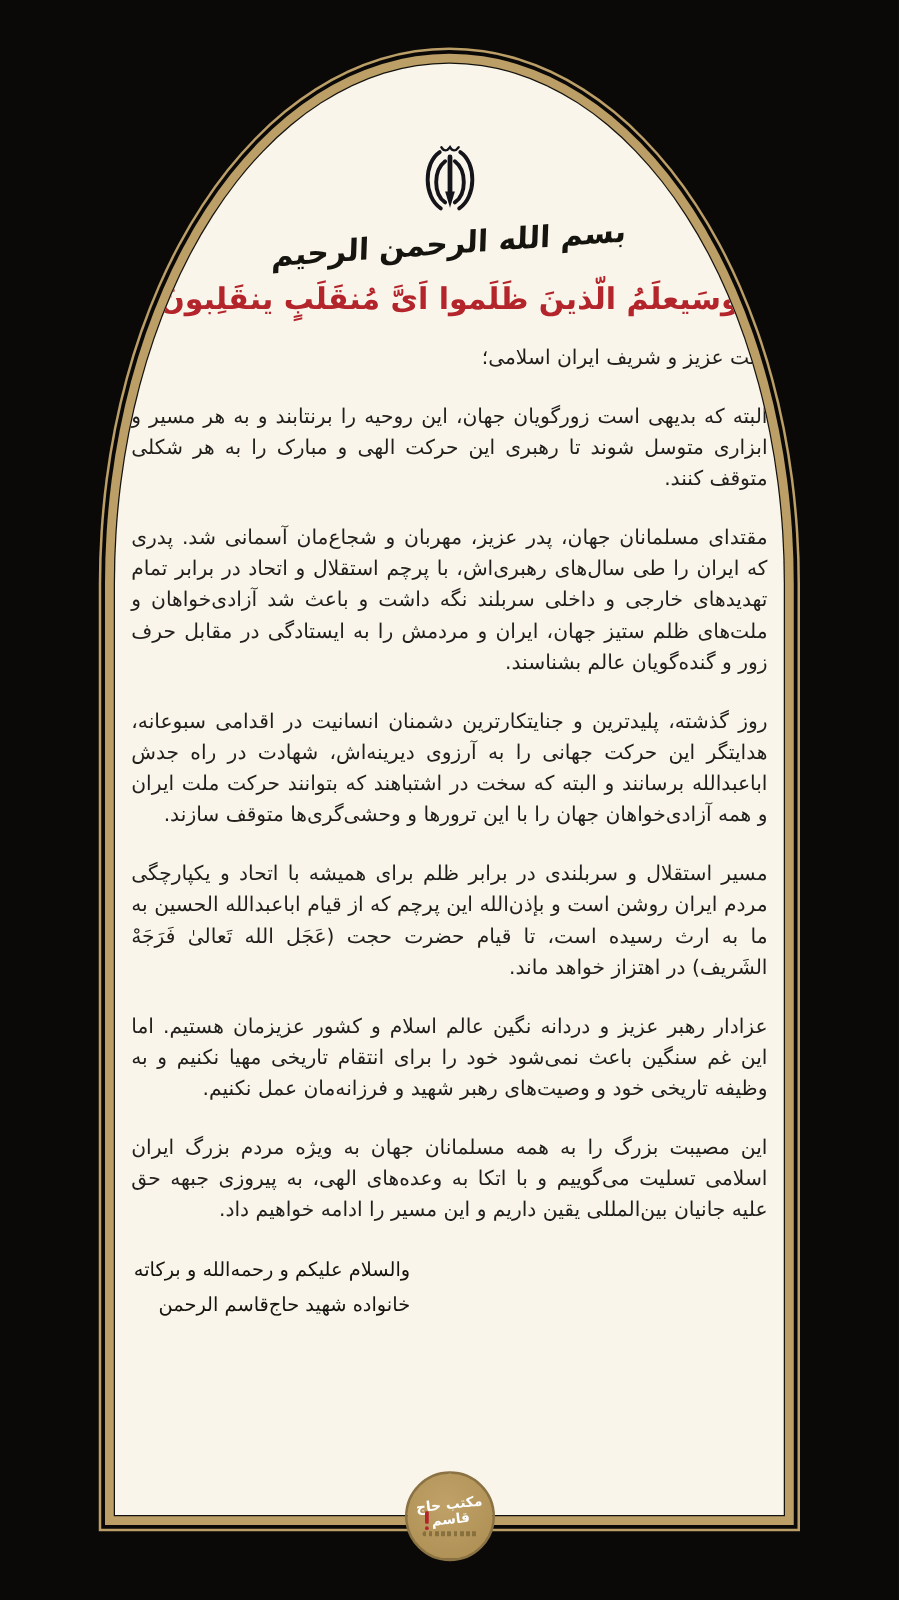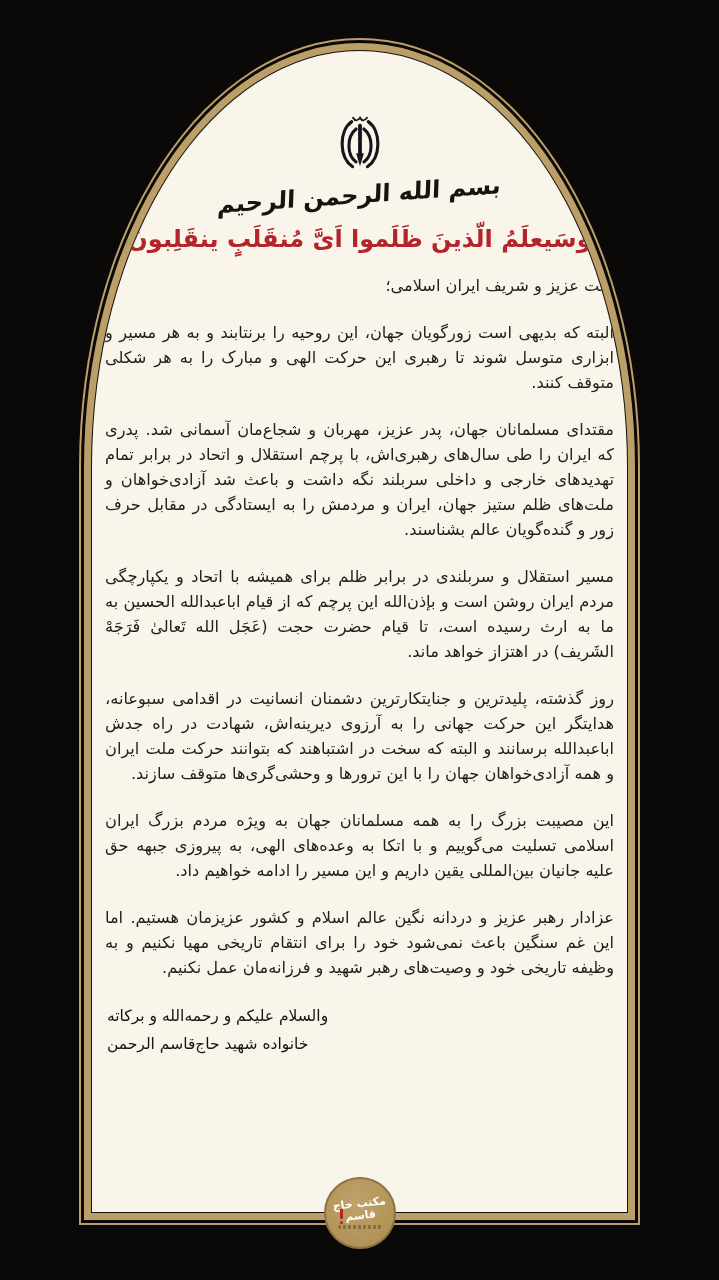--- a/index.html
+++ b/index.html
@@ -84,21 +84,21 @@
     text-align: justify;
     text-justify: inter-word;
   }
   .letter p { margin: 0 0 22px 0; }
   .salutation { margin: 0; }
   .closing-block {
     margin: 4px 0 0 0;
     width: fit-content;
     margin-left: 2px;
     margin-right: auto;
-    text-align: left;
+    text-align: right;
     font-size: 15.5px;
     line-height: 28px;
     color: #15140f;
   }
   
   .seal {
     position: absolute;
     left: 50%;
     top: 1177px;
     transform: translateX(-50%);
@@ -174,24 +174,24 @@
             </svg>
 
             <div class="bismillah">بسم الله الرحمن الرحیم</div>
 
             <div class="verse">وسَیعلَمُ الّذینَ ظَلَموا اَیَّ مُنقَلَبٍ ینقَلِبونَ</div>
 
             <div class="letter">
               <p class="salutation">ملت عزیز و شریف ایران اسلامی؛</p>
               <p>البته که بدیهی است زورگویان جهان، این روحیه را برنتابند و به هر مسیر و ابزاری متوسل شوند تا رهبری این حرکت الهی و مبارک را به هر شکلی متوقف کنند.</p>
               <p>مقتدای مسلمانان جهان، پدر عزیز، مهربان و شجاع‌مان آسمانی شد. پدری که ایران را طی سال‌های رهبری‌اش، با پرچم استقلال و اتحاد در برابر تمام تهدیدهای خارجی و داخلی سربلند نگه داشت و باعث شد آزادی‌خواهان و ملت‌های ظلم ستیز جهان، ایران و مردمش را به ایستادگی در مقابل حرف زور و گنده‌گویان عالم بشناسند.</p>
+              <p>روز گذشته، پلیدترین و جنایتکارترین دشمنان انسانیت در اقدامی سبوعانه، هدایتگر این حرکت جهانی را به آرزوی دیرینه‌اش، شهادت در راه جدش اباعبدالله برسانند و البته که سخت در اشتباهند که بتوانند حرکت ملت ایران و همه آزادی‌خواهان جهان را با این ترورها و وحشی‌گری‌ها متوقف سازند.</p>
               <p>مسیر استقلال و سربلندی در برابر ظلم برای همیشه با اتحاد و یکپارچگی مردم ایران روشن است و بإذن‌الله این پرچم که از قیام اباعبدالله الحسین به ما به ارث رسیده است، تا قیام حضرت حجت (عَجَل الله تَعالیٰ فَرَجَهْ الشَریف) در اهتزاز خواهد ماند.</p>
-              <p>روز گذشته، پلیدترین و جنایتکارترین دشمنان انسانیت در اقدامی سبوعانه، هدایتگر این حرکت جهانی را به آرزوی دیرینه‌اش، شهادت در راه جدش اباعبدالله برسانند و البته که سخت در اشتباهند که بتوانند حرکت ملت ایران و همه آزادی‌خواهان جهان را با این ترورها و وحشی‌گری‌ها متوقف سازند.</p>
+              <p>عزادار رهبر عزیز و دردانه نگین عالم اسلام و کشور عزیزمان هستیم. اما این غم سنگین باعث نمی‌شود خود را برای انتقام تاریخی مهیا نکنیم و به وظیفه تاریخی خود و وصیت‌های رهبر شهید و فرزانه‌مان عمل نکنیم.</p>
               <p>این مصیبت بزرگ را به همه مسلمانان جهان به ویژه مردم بزرگ ایران اسلامی تسلیت می‌گوییم و با اتکا به وعده‌های الهی، به پیروزی جبهه حق علیه جانیان بین‌المللی یقین داریم و این مسیر را ادامه خواهیم داد.</p>
-              <p>عزادار رهبر عزیز و دردانه نگین عالم اسلام و کشور عزیزمان هستیم. اما این غم سنگین باعث نمی‌شود خود را برای انتقام تاریخی مهیا نکنیم و به وظیفه تاریخی خود و وصیت‌های رهبر شهید و فرزانه‌مان عمل نکنیم.</p>
 
               <div class="closing-block">
                 <div>والسلام علیکم و رحمه‌الله و برکاته</div>
                 <div>خانواده شهید حاج‌قاسم الرحمن</div>
               </div>
             </div>
 
           </div>
         </div>
       </div>

